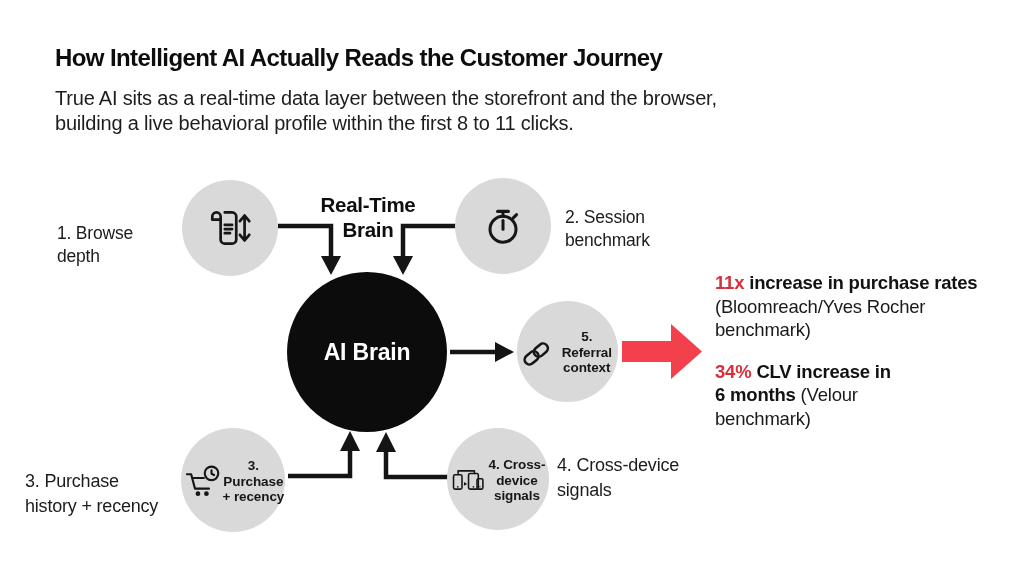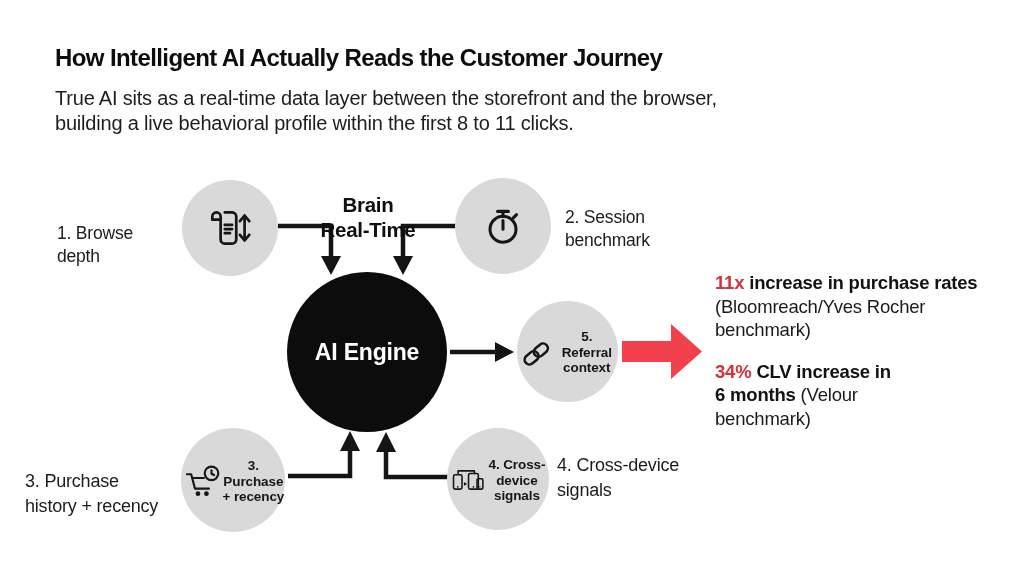--- a/index.html
+++ b/index.html
@@ -63,42 +63,42 @@
   <svg class="icon-svg" width="50" height="50" viewBox="0 0 48 48">
     <g stroke="#161616" stroke-width="2.6" fill="none" stroke-linecap="round" stroke-linejoin="round">
       <path d="M19 9 h7 a4 4 0 0 1 4 4 v22 a4 4 0 0 1 -4 4 h-7 a4 4 0 0 1 -4 -4 V13 a4 4 0 0 0 -4 -4 a4 4 0 0 0 -4 4 v3 h8"></path>
       <path d="M19 21 h7 M19 25 h7 M19 29 h5"></path>
       <path d="M38 12 v24 M38 12 l-4.5 5.5 M38 12 l4.5 5.5 M38 36 l-4.5 -5.5 M38 36 l4.5 -5.5"></path>
     </g>
   </svg>
 </div>
 
 <div class="abs brain-label">
+  <div>Real-Time</div>
   <div>Brain</div>
-  <div>Real-Time</div>
 </div>
 
 <div class="abs node" style="left:455px;top:178px;width:96px;height:96px;">
   <svg class="icon-svg" width="52" height="52" viewBox="0 0 48 48">
     <g stroke="#161616" stroke-width="2.8" fill="none" stroke-linecap="round" stroke-linejoin="round">
       <circle cx="24" cy="27" r="12"></circle>
       <path d="M24 27 V19"></path>
       <path d="M24 15 v-4"></path>
       <path d="M19 10.5 h10"></path>
       <path d="M33.5 16.5 l3 -3"></path>
     </g>
   </svg>
 </div>
 <div class="abs outer-label" style="left:565px;top:206px;">
   <div>2. Session</div>
   <div>benchmark</div>
 </div>
 
 <div class="abs engine">
-  <span class="engine-label">AI Engine</span>
+  <span class="engine-label">AI Brain</span>
 </div>
 
 <div class="abs node" style="left:517px;top:301px;width:101px;height:101px;">
   <svg class="icon-svg" width="40" height="34" viewBox="0 0 48 40" style="margin-top:4px;">
     <g transform="rotate(-40 24 20)" stroke="#161616" stroke-width="3.2" fill="none">
       <rect x="7" y="14" width="19" height="12" rx="6"></rect>
       <rect x="22" y="14" width="19" height="12" rx="6"></rect>
     </g>
   </svg>
   <div class="inner-label" style="margin-top:2px;">

